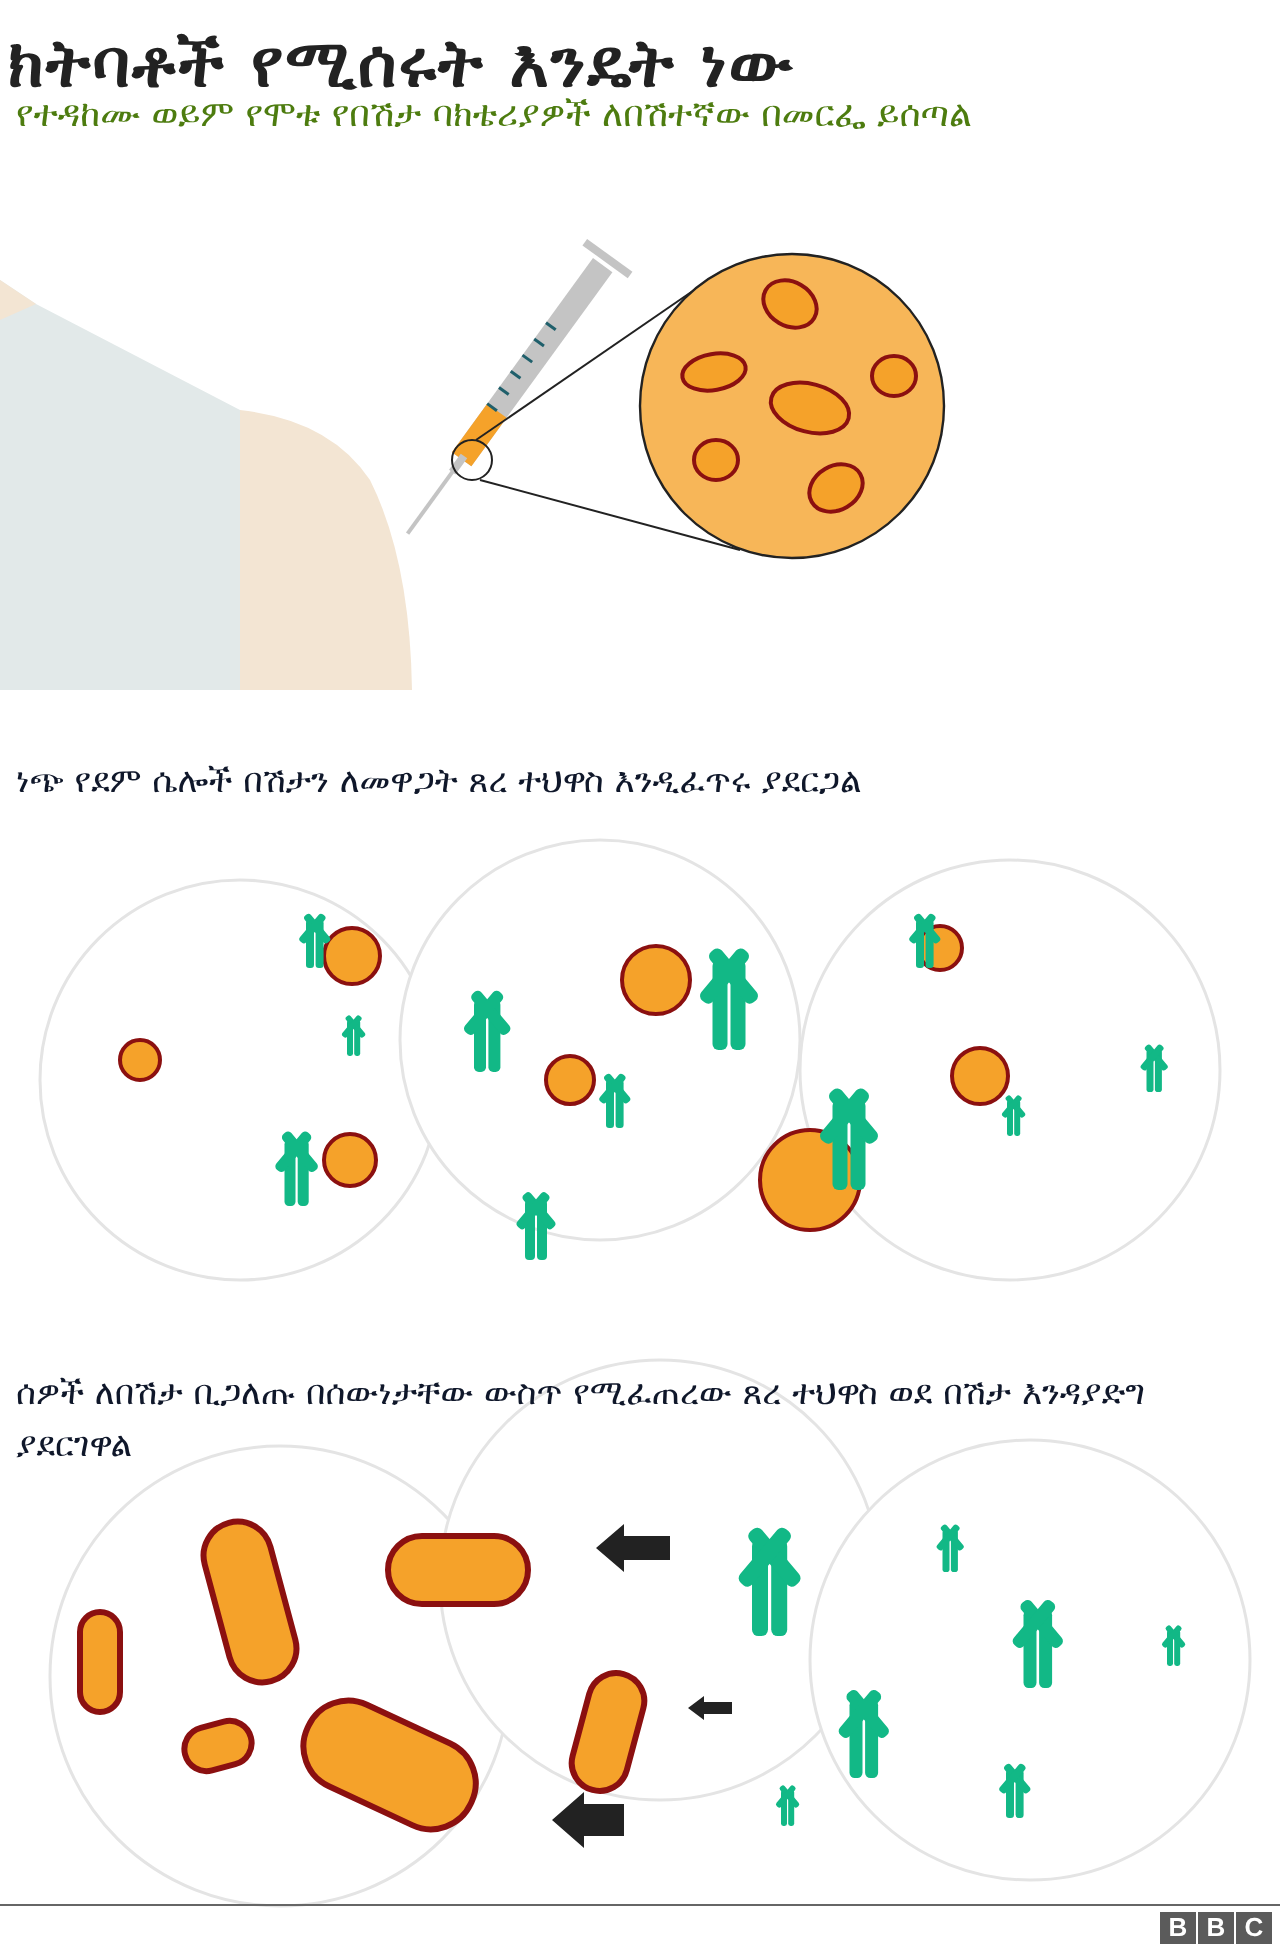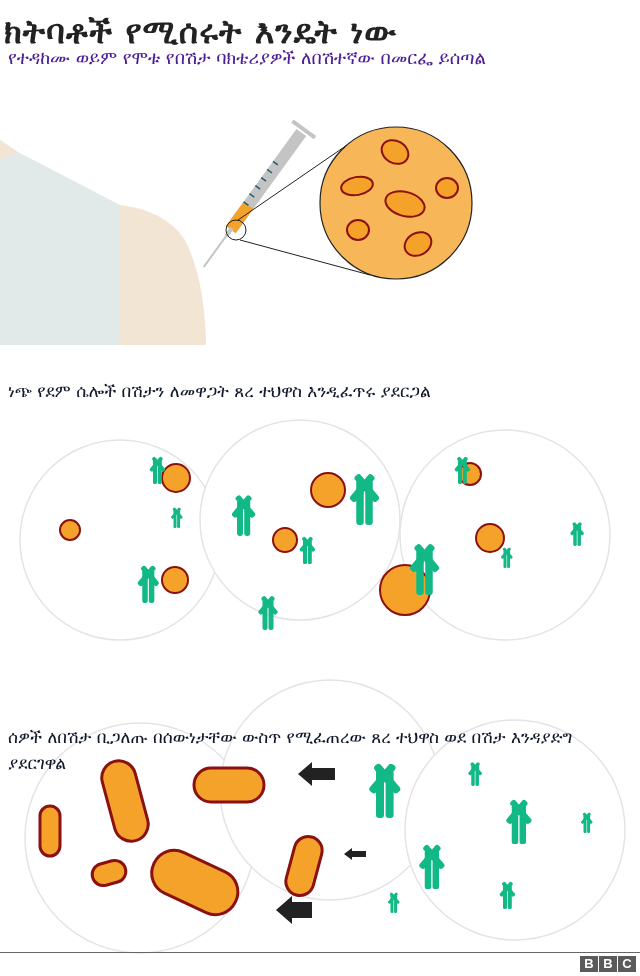--- a/index.html
+++ b/index.html
@@ -1,21 +1,21 @@
 <!DOCTYPE html>
 <html><head>
 <meta charset="utf-8">
 <style>
   html,body{margin:0;padding:0;background:#fff;}
   body{width:640px;height:976px;position:relative;overflow:hidden;font-family:"DejaVu Sans",sans-serif;color:#222;}
   .title{position:absolute;left:4px;top:12px;font-size:33px;font-weight:bold;letter-spacing:1px;color:#222;white-space:nowrap;}
-  .subtitle{position:absolute;left:8px;top:47px;font-size:18px;color:#4c1d95;white-space:nowrap;}
+  .subtitle{position:absolute;left:8px;top:47px;font-size:18px;color:#4d7c0f;white-space:nowrap;}
   .caption{position:absolute;left:8px;font-size:17px;color:#0f172a;line-height:26px;}
   .cap1{top:378px;}
-  .cap2{top:684px;width:620px;margin-top:40px;}
+  .cap2{top:684px;width:620px;}
   svg.art{position:absolute;left:0;top:0;}
   .footer-line{position:absolute;left:0;top:952px;width:640px;height:1px;background:#666;}
   .bbc{position:absolute;left:580px;top:956px;display:flex;gap:1px;}
   .bbc span{display:block;width:18px;height:16px;background:#5b5b5b;color:#fff;font-family:"Liberation Sans",sans-serif;font-weight:bold;font-size:13px;text-align:center;line-height:16px;}
 </style>
 </head>
 <body>
 
 <div class="title">ክትባቶች የሚሰሩት እንዴት ነው</div>
 <div class="subtitle">የተዳከሙ ወይም የሞቱ የበሽታ ባክቴሪያዎች ለበሽተኛው በመርፌ ይሰጣል</div>

